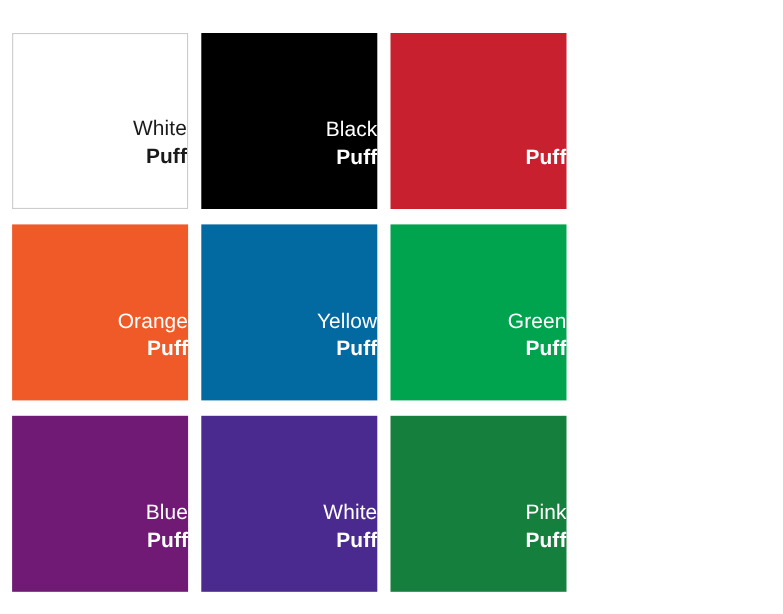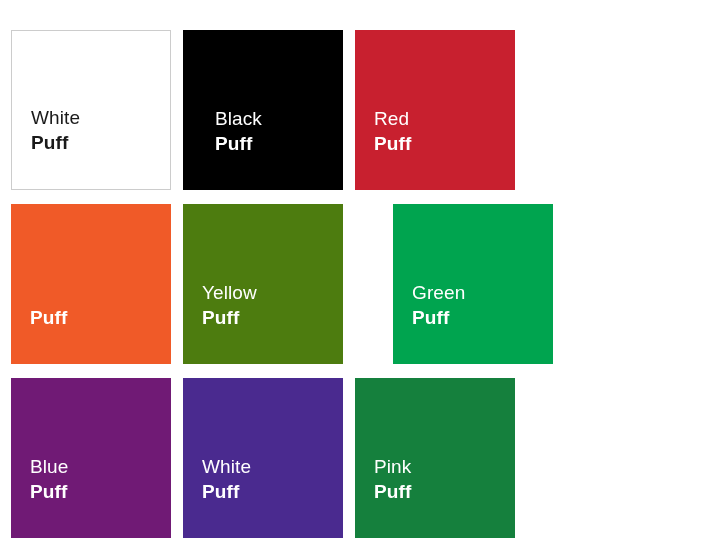--- a/index.html
+++ b/index.html
@@ -18,20 +18,21 @@
   #swatch-grid {
     position: relative;
     width: 588px;
     height: 558px;
     box-sizing: border-box;
     padding: 30px 0 0 11px;
     display: flex;
     flex-wrap: wrap;
     align-content: flex-start;
     gap: 14px 12px;
+    text-align: right;
   }
 
   .swatch {
     position: relative;
     width: 160px;
     height: 160px;
     box-sizing: border-box;
     flex: 0 0 160px;
     display: flex;
     flex-direction: column;
@@ -72,36 +73,36 @@
     </div>
   </div>
     <div class="swatch" style="background: rgb(0, 0, 0); color: rgb(255, 255, 255); padding-left: 32px;">
     <div class="swatch-label">
       <span class="swatch-label-name">Black</span>
       <span class="swatch-label-suffix">Puff</span>
     </div>
   </div>
     <div class="swatch" style="background: rgb(200, 32, 47); color: rgb(255, 255, 255);">
     <div class="swatch-label">
-      <span class="swatch-label-name">Red</span>
       <span class="swatch-label-suffix">Puff</span>
     </div>
   </div>
     <div class="swatch" style="background: rgb(240, 90, 40); color: rgb(255, 255, 255);">
     <div class="swatch-label">
+      <span class="swatch-label-name">Orange</span>
       <span class="swatch-label-suffix">Puff</span>
     </div>
   </div>
-    <div class="swatch" style="background: #4d7c0f; color: rgb(255, 255, 255);">
+    <div class="swatch" style="background: #0369a1; color: rgb(255, 255, 255);">
     <div class="swatch-label">
       <span class="swatch-label-name">Yellow</span>
       <span class="swatch-label-suffix">Puff</span>
     </div>
   </div>
-    <div class="swatch" style="background: rgb(0, 164, 79); color: rgb(255, 255, 255); margin-left: 38px;">
+    <div class="swatch" style="background: rgb(0, 164, 79); color: rgb(255, 255, 255);">
     <div class="swatch-label">
       <span class="swatch-label-name">Green</span>
       <span class="swatch-label-suffix">Puff</span>
     </div>
   </div>
     <div class="swatch" style="background: #701a75; color: rgb(255, 255, 255);">
     <div class="swatch-label">
       <span class="swatch-label-name">Blue</span>
       <span class="swatch-label-suffix">Puff</span>
     </div>

